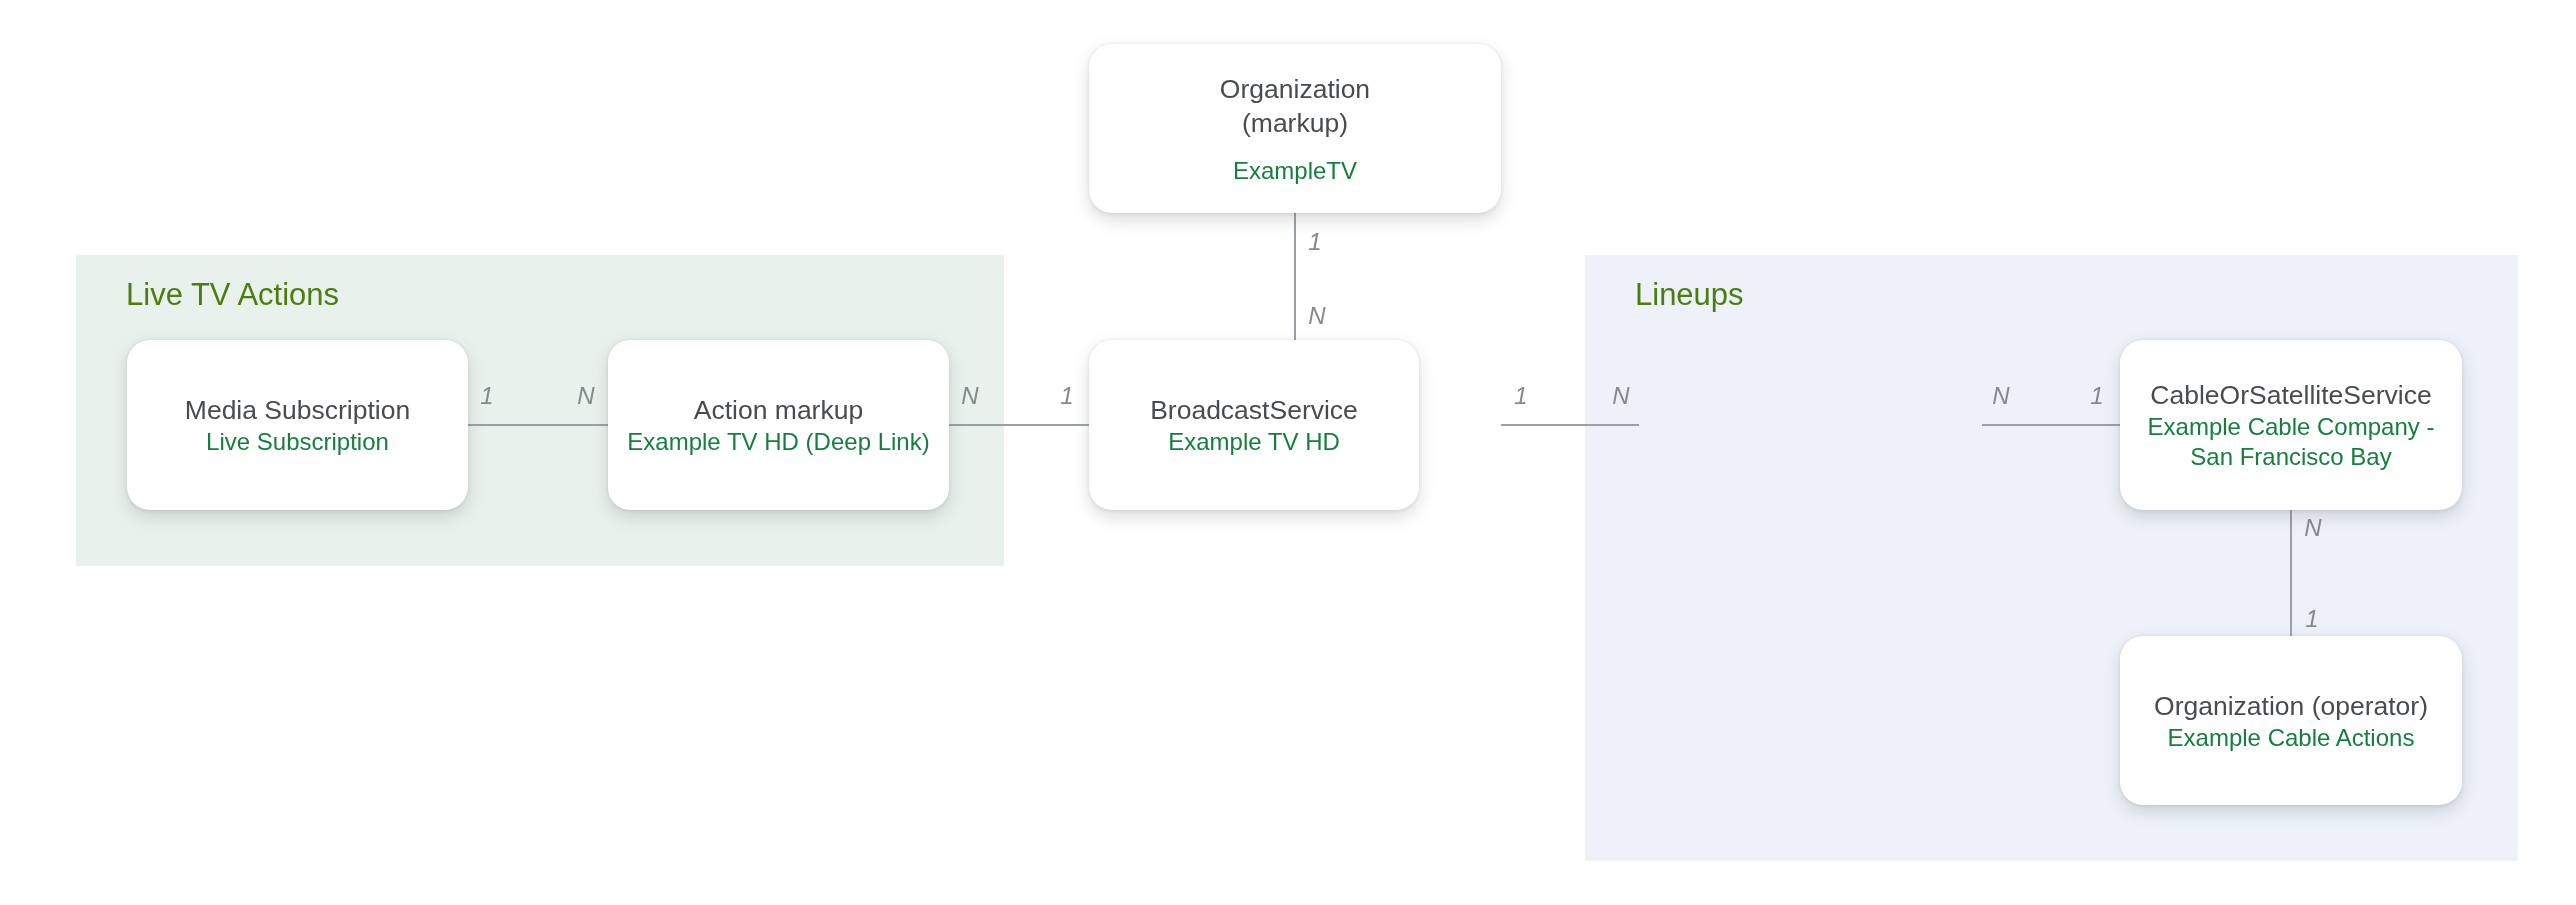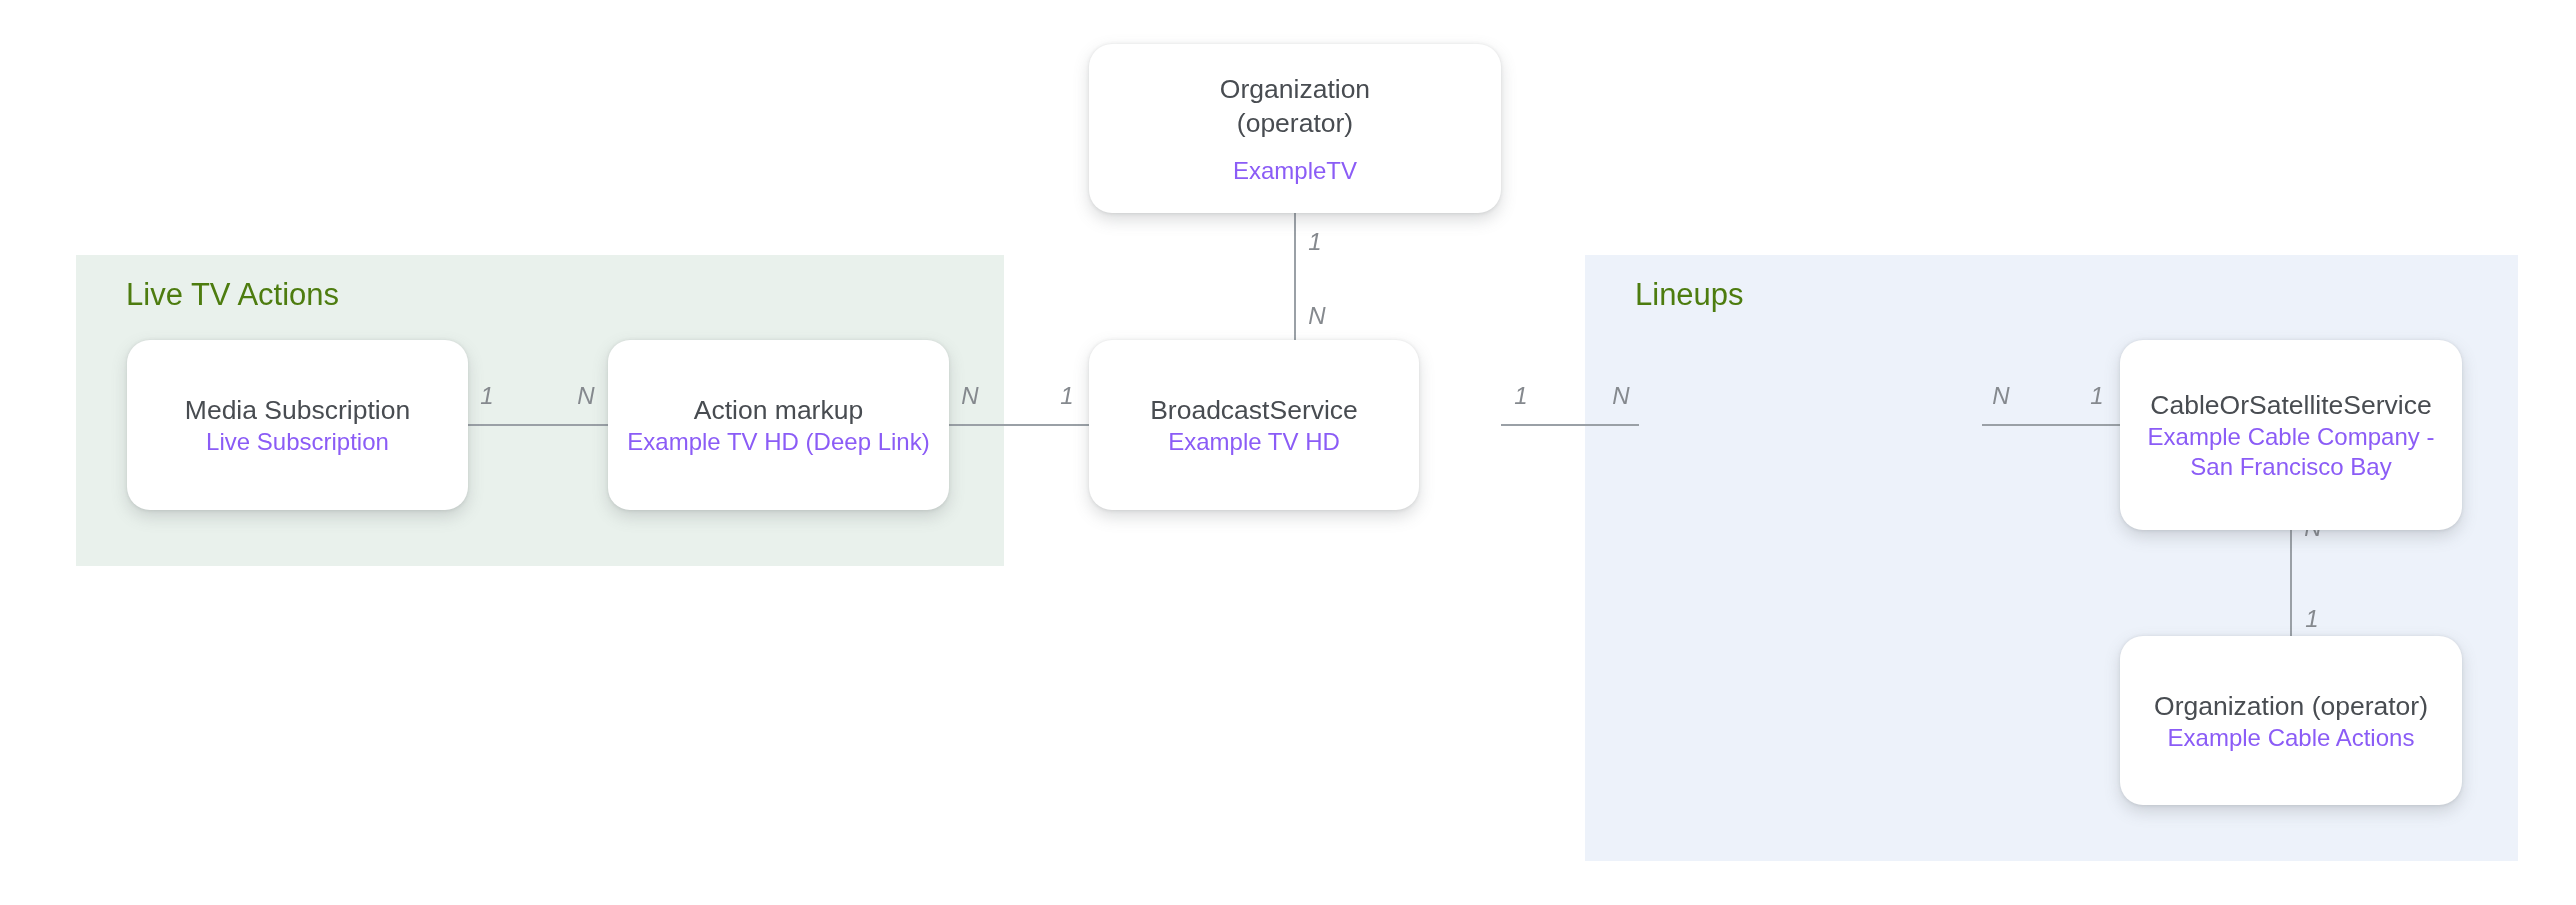--- a/index.html
+++ b/index.html
@@ -44,21 +44,21 @@
   }
   .node-title {
     font-size: 26.5px;
     line-height: 34px;
     color: #484c51;
     white-space: pre-line;
   }
   .node-subtitle {
     font-size: 24px;
     line-height: 30px;
-    color: #8b5cf6;
+    color: #15803d;
     white-space: pre-line;
   }
   .h-line {
     position: absolute;
     height: 1.8px;
     background: #9aa0a6;
     z-index: 1;
   }
   .v-line {
     position: absolute;
@@ -109,41 +109,41 @@
   <span class="card-label" style="left:1621px; top:396px;">N</span>
 
   <span class="card-label" style="left:2001px; top:396px;">N</span>
   <span class="card-label" style="left:2097px; top:396px;">1</span>
 
   <span class="card-label" style="left:2313px; top:528px;">N</span>
   <span class="card-label" style="left:2312px; top:619px;">1</span>
 
   <div class="node" style="left:1089px; top:44px; width:412px; height:169px; gap:16px;">
     <div class="node-title">Organization
-(operator)</div>
+(markup)</div>
     <div class="node-subtitle">ExampleTV</div>
   </div>
 
   <div class="node" style="left:127px; top:340px; width:341px; height:170px;">
     <div class="node-title">Media Subscription</div>
     <div class="node-subtitle">Live Subscription</div>
   </div>
 
   <div class="node" style="left:608px; top:340px; width:341px; height:170px;border-radius:22px;">
     <div class="node-title">Action markup</div>
     <div class="node-subtitle">Example TV HD (Deep Link)</div>
   </div>
 
   <div class="node" style="left:1089px; top:340px; width:330px; height:170px;">
     <div class="node-title">BroadcastService</div>
     <div class="node-subtitle">Example TV HD</div>
   </div>
 
 
-  <div class="node" style="left:2120px; top:340px; width:342px; height:190px; gap:0;">
+  <div class="node" style="left:2120px; top:340px; width:342px; height:170px; gap:0;">
     <div class="node-title">CableOrSatelliteService</div>
     <div class="node-subtitle">Example Cable Company -
 San Francisco Bay</div>
   </div>
 
   <div class="node" style="left:2120px; top:636px; width:342px; height:169px;padding-left:16px;">
     <div class="node-title">Organization (operator)</div>
     <div class="node-subtitle">Example Cable Actions</div>
   </div>
 

